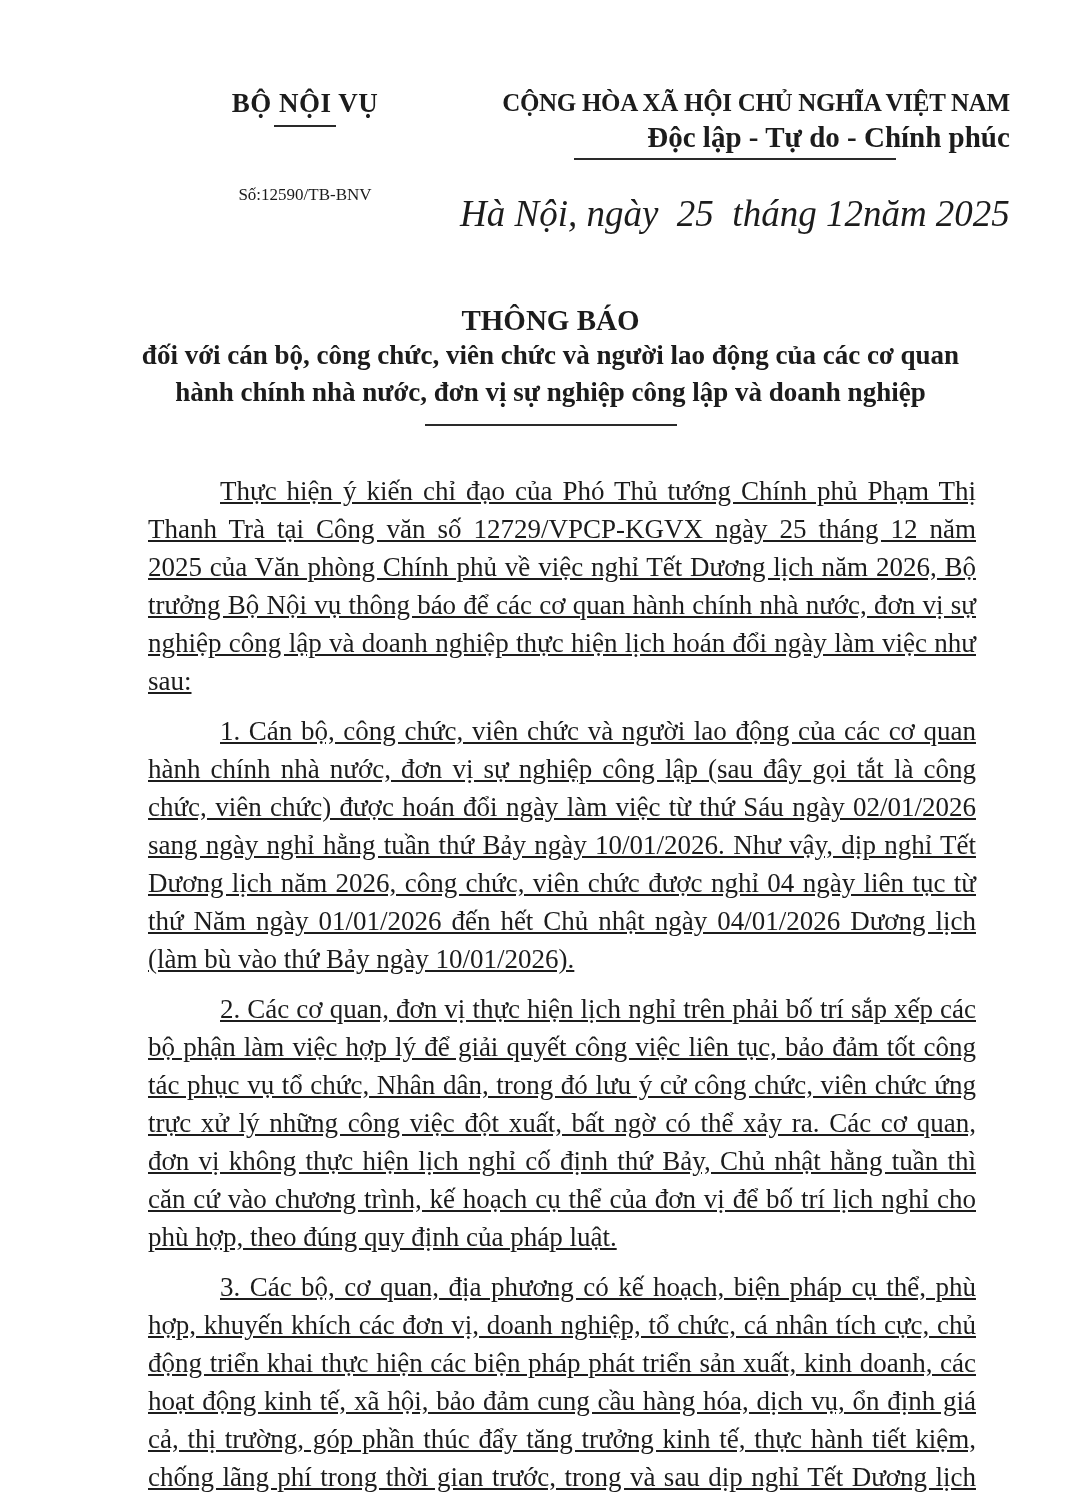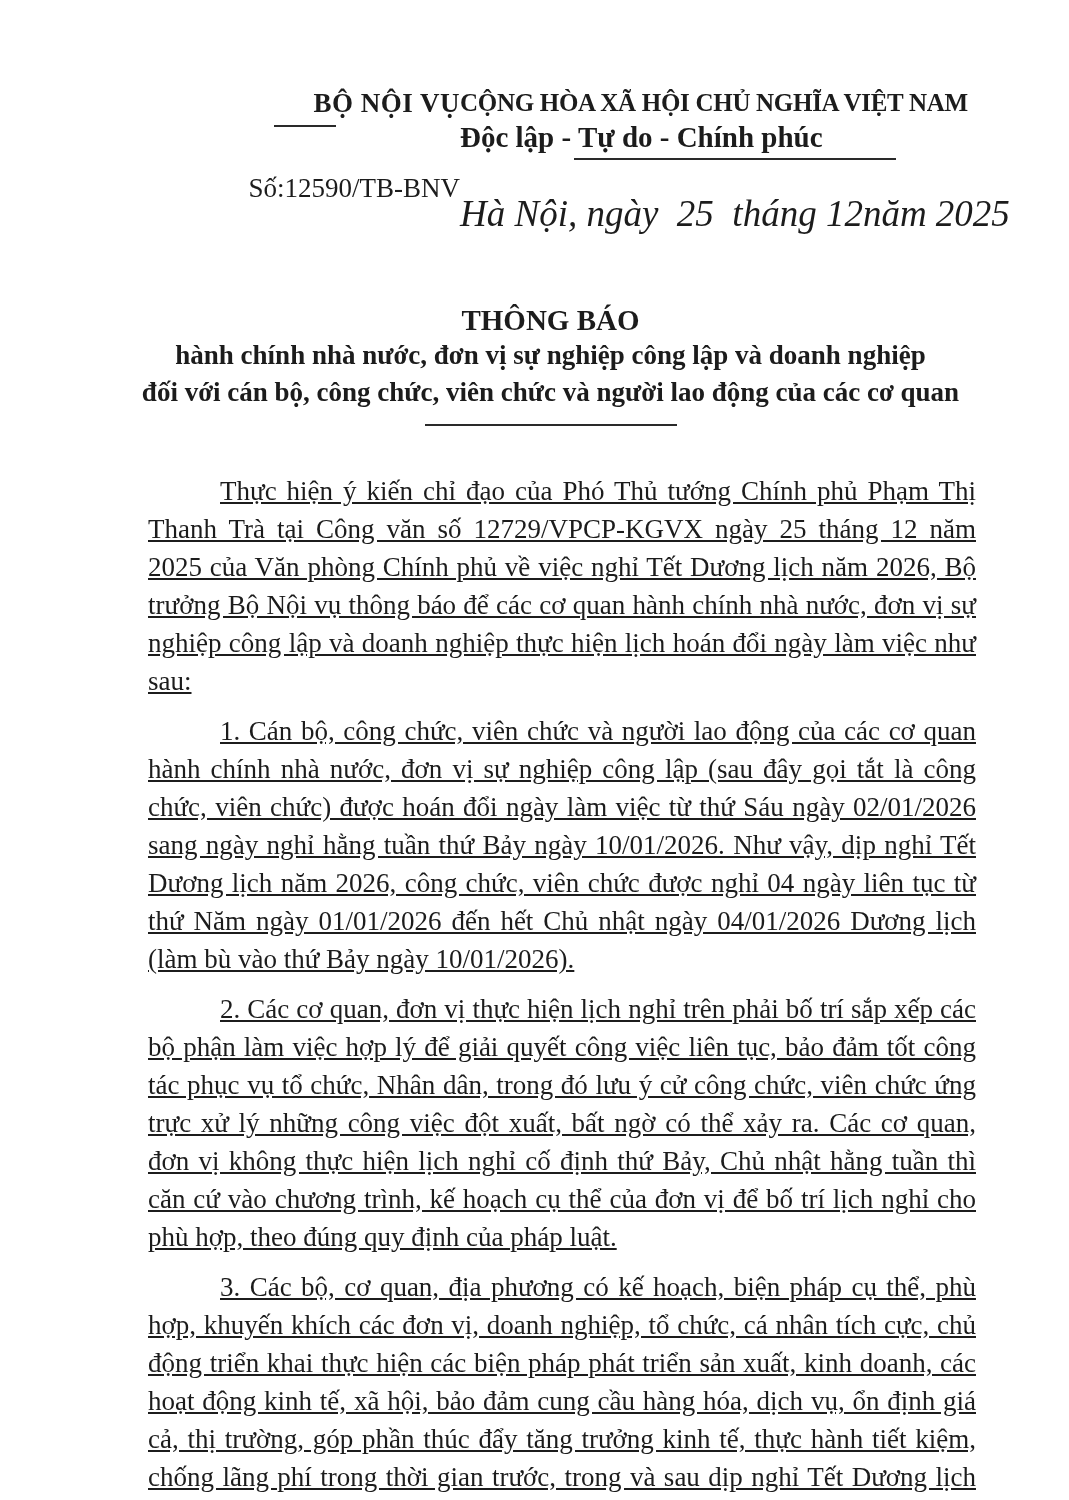--- a/index.html
+++ b/index.html
@@ -16,42 +16,42 @@
     -webkit-font-smoothing: antialiased;
   }
 
   
   .header {
     display: flex;
     padding: 88px 0 0 150px;
   }
   .header-left {
     width: 310px;
-    text-align: right;
+    text-align: center;
     flex: none;
   }
   .header-right {
     flex: 1;
     margin-right: 75px;
-    text-align: left;
+    text-align: right;
   }
   .org-name {
     font-weight: bold;
     font-size: 27px;
     line-height: 30px;
     letter-spacing: 0.5px;
   }
   .org-underline {
     width: 62px;
     border-top: 2px solid #2a2a2a;
     margin: 7px auto 0;
   }
   .doc-number {
-    margin-top: 46px;
-    font-size: 27px;
+    margin-top: 58px;
+    font-size: 17px;
   }
   .national-title {
     font-weight: bold;
     font-size: 25px;
     line-height: 30px;
     letter-spacing: -0.3px;
     white-space: nowrap;
   }
   .motto {
     font-weight: bold;
@@ -124,22 +124,22 @@
     <div class="header-right">
       <div class="national-title">CỘNG HÒA XÃ HỘI CHỦ NGHĨA VIỆT NAM</div>
       <div class="motto">Độc lập - Tự do - Chính phúc</div>
       <div class="motto-underline"></div>
       <div class="place-date">Hà Nội, ngày  25  tháng 12năm 2025</div>
     </div>
   </div>
 
   <div class="title-block">
     <div class="doc-type">THÔNG BÁO</div>
+    <div class="subject-line">đối với cán bộ, công chức, viên chức và người lao động của các cơ quan</div>
     <div class="subject-line">hành chính nhà nước, đơn vị sự nghiệp công lập và doanh nghiệp</div>
-    <div class="subject-line">đối với cán bộ, công chức, viên chức và người lao động của các cơ quan</div>
     <div class="title-underline"></div>
   </div>
 
   <div class="body-block">
     <p class="para">Thực hiện ý kiến chỉ đạo của Phó Thủ tướng Chính phủ Phạm Thị Thanh Trà tại Công văn số 12729/VPCP-KGVX ngày 25 tháng 12 năm 2025 của Văn phòng Chính phủ về việc nghỉ Tết Dương lịch năm 2026, Bộ trưởng Bộ Nội vụ thông báo để các cơ quan hành chính nhà nước, đơn vị sự nghiệp công lập và doanh nghiệp thực hiện lịch hoán đổi ngày làm việc như sau:</p>
     <p class="para">1. Cán bộ, công chức, viên chức và người lao động của các cơ quan hành chính nhà nước, đơn vị sự nghiệp công lập (sau đây gọi tắt là công chức, viên chức) được hoán đổi ngày làm việc từ thứ Sáu ngày 02/01/2026 sang ngày nghỉ hằng tuần thứ Bảy ngày 10/01/2026. Như vậy, dịp nghỉ Tết Dương lịch năm 2026, công chức, viên chức được nghỉ 04 ngày liên tục từ thứ Năm ngày 01/01/2026 đến hết Chủ nhật ngày 04/01/2026 Dương lịch (làm bù vào thứ Bảy ngày 10/01/2026).</p>
     <p class="para">2. Các cơ quan, đơn vị thực hiện lịch nghỉ trên phải bố trí sắp xếp các bộ phận làm việc hợp lý để giải quyết công việc liên tục, bảo đảm tốt công tác phục vụ tổ chức, Nhân dân, trong đó lưu ý cử công chức, viên chức ứng trực xử lý những công việc đột xuất, bất ngờ có thể xảy ra. Các cơ quan, đơn vị không thực hiện lịch nghỉ cố định thứ Bảy, Chủ nhật hằng tuần thì căn cứ vào chương trình, kế hoạch cụ thể của đơn vị để bố trí lịch nghỉ cho phù hợp, theo đúng quy định của pháp luật.</p>
     <p class="para">3. Các bộ, cơ quan, địa phương có kế hoạch, biện pháp cụ thể, phù hợp, khuyến khích các đơn vị, doanh nghiệp, tổ chức, cá nhân tích cực, chủ động triển khai thực hiện các biện pháp phát triển sản xuất, kinh doanh, các hoạt động kinh tế, xã hội, bảo đảm cung cầu hàng hóa, dịch vụ, ổn định giá cả, thị trường, góp phần thúc đẩy tăng trưởng kinh tế, thực hành tiết kiệm, chống lãng phí trong thời gian trước, trong và sau dịp nghỉ Tết Dương lịch năm 2026.</p>
   </div>
 

